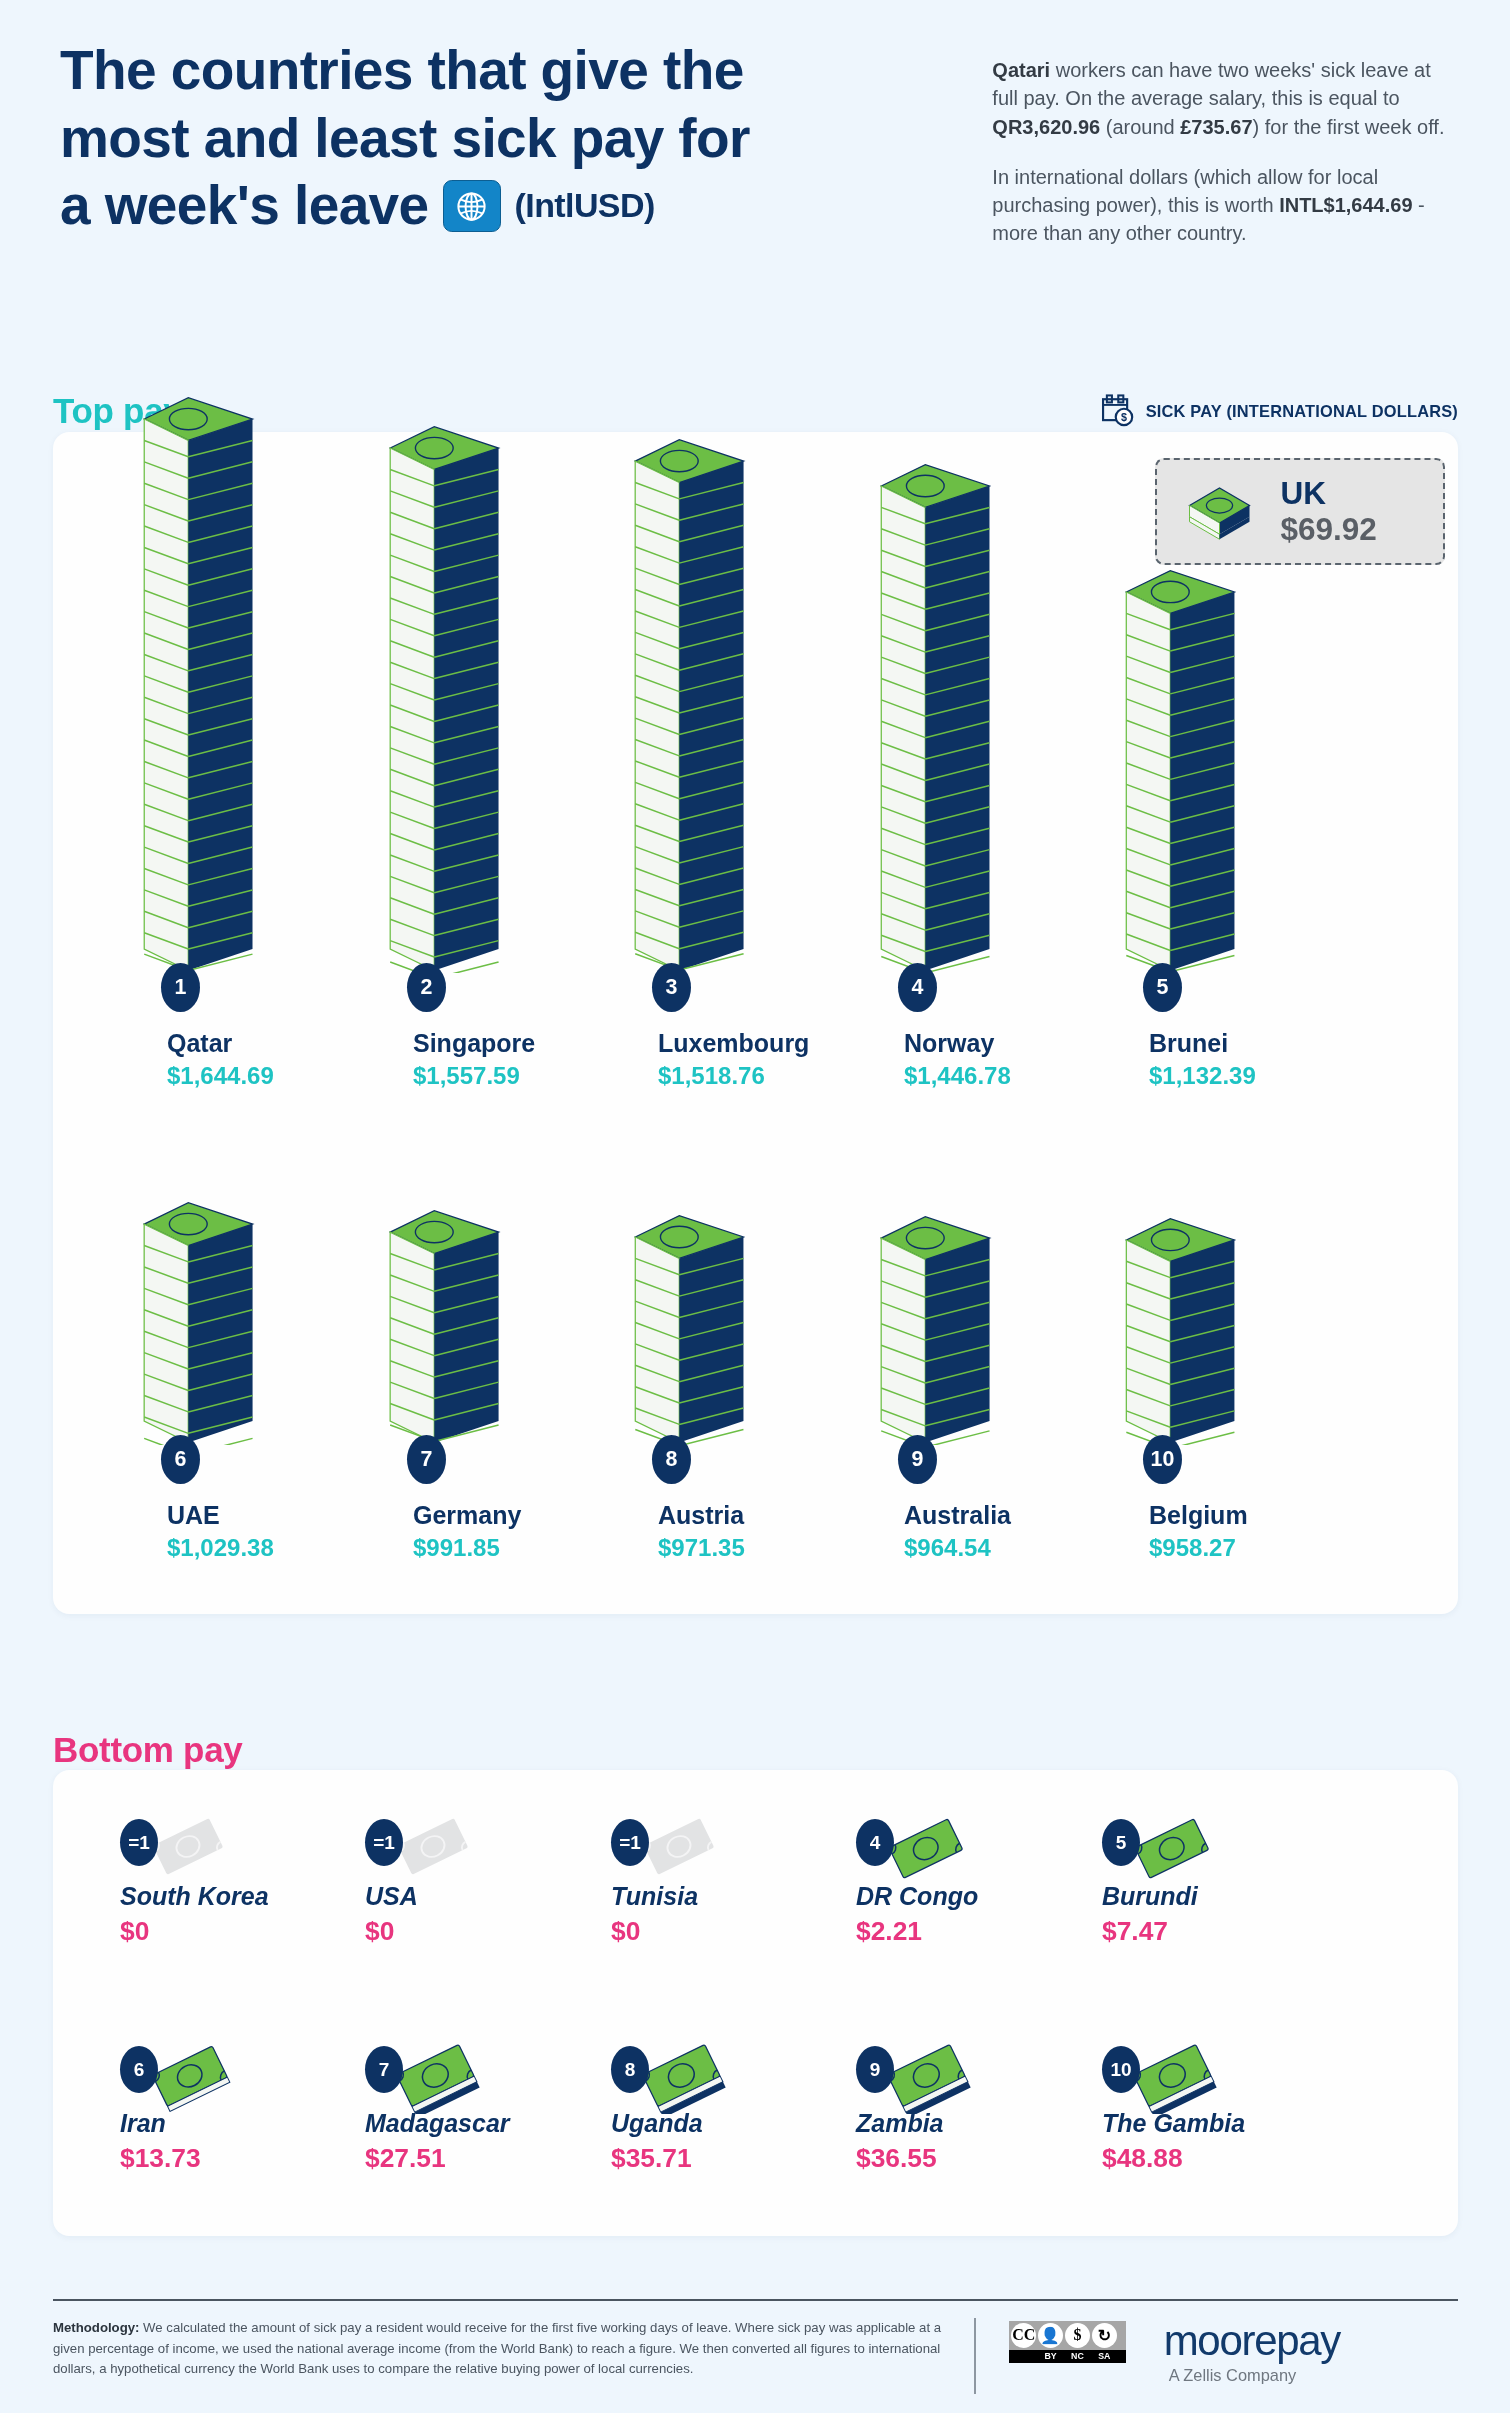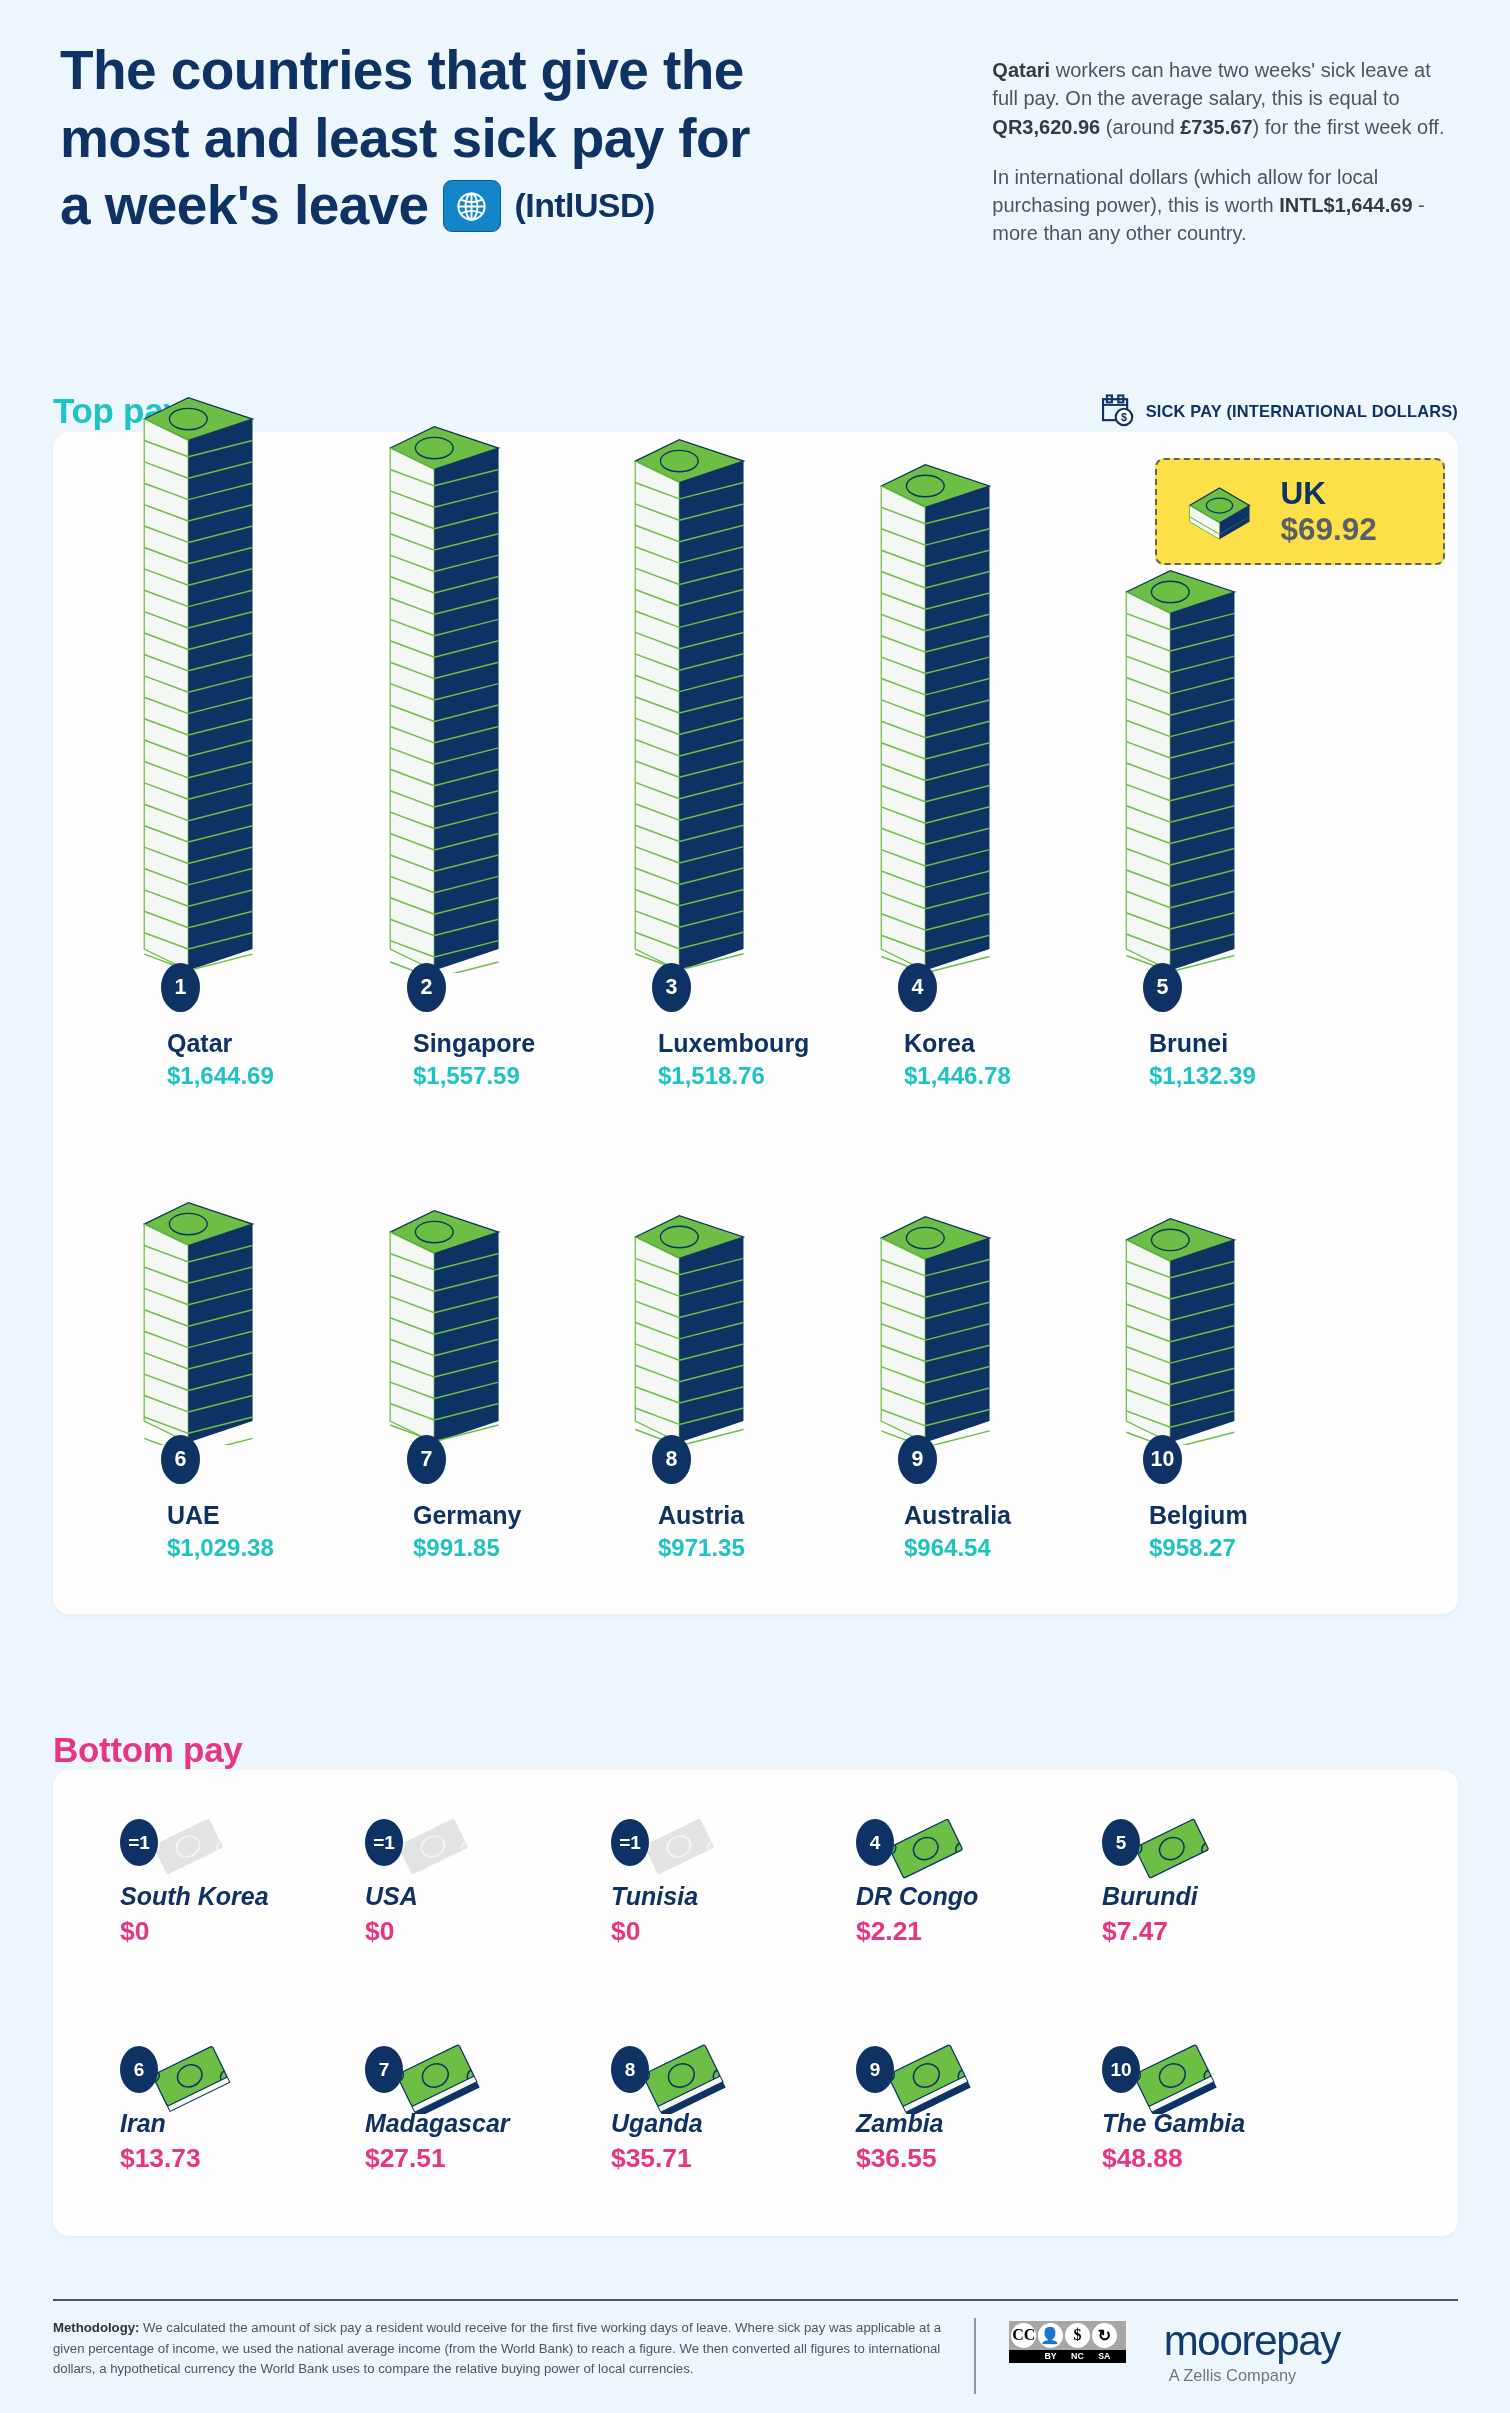--- a/index.html
+++ b/index.html
@@ -111,21 +111,21 @@
   .uk-callout {
     position: absolute;
     left: 1155px; top: 458px;
     width: 290px; height: 107px;
     border: 2.5px dashed #5a646e;
     border-radius: 8.8px;
     display: flex;
     align-items: center;
     padding: 0 21.4px;
     gap: 19px;
-    background: #fde047;
+    background: #e5e5e5;
   }
   .uk-labels { line-height: 1.12; }
   .uk-country { font-size: 31.5px; font-weight: 700; color: #0d3263; }
   .uk-value   { font-size: 31.5px; font-weight: 700; color: #5a5f66; }
 
   
   .bar-row { position: absolute; left: 0; width: 1511px; }
   #bar-row-1 { top: 504px;  height: 604px; }
   #bar-row-2 { top: 1165px; height: 415px; }
   .bar-col {
@@ -602,21 +602,21 @@
             <line x1="78" y1="734" x2="180" y2="708" stroke="#6cbe45" stroke-width="2.4"></line>
             <line x1="8" y1="742" x2="78" y2="768" stroke="#6cbe45" stroke-width="2.4"></line>
             <line x1="78" y1="768" x2="180" y2="742" stroke="#6cbe45" stroke-width="2.4"></line>
             <line x1="8" y1="776" x2="78" y2="802" stroke="#6cbe45" stroke-width="2.4"></line>
             <line x1="78" y1="802" x2="180" y2="776" stroke="#6cbe45" stroke-width="2.4"></line>
             <line x1="8" y1="810" x2="78" y2="836" stroke="#6cbe45" stroke-width="2.4"></line>
             <line x1="78" y1="836" x2="180" y2="810" stroke="#6cbe45" stroke-width="2.4"></line>
   </svg></div>
         <div class="rank-badge">4</div>
         <div class="labels">
-          <div class="country-name">Korea</div>
+          <div class="country-name">Norway</div>
           <div class="country-value">$1,446.78</div>
         </div>
       </div>
       <div class="bar-col" style="left: 1076px;">
         <div class="bar-wrap"><svg width="120" height="420" viewBox="0 0 190 667.8912013814154">
     <polygon points="8,62 78,28 180,62 78,96" fill="#6cbe45" stroke="#0d3263" stroke-width="2"></polygon>
     <ellipse cx="78" cy="62" rx="30" ry="17" fill="none" stroke="#0d3263" stroke-width="2.2"></ellipse>
     <polygon points="8,62 78,96 78,663.8912013814154 8,629.8912013814154" fill="#f4f7f3" stroke="#6cbe45" stroke-width="2"></polygon>
     <polygon points="78,96 180,62 180,629.8912013814154 78,663.8912013814154" fill="#0d3263"></polygon>
     <line x1="8" y1="96" x2="78" y2="122" stroke="#6cbe45" stroke-width="2.4"></line>

